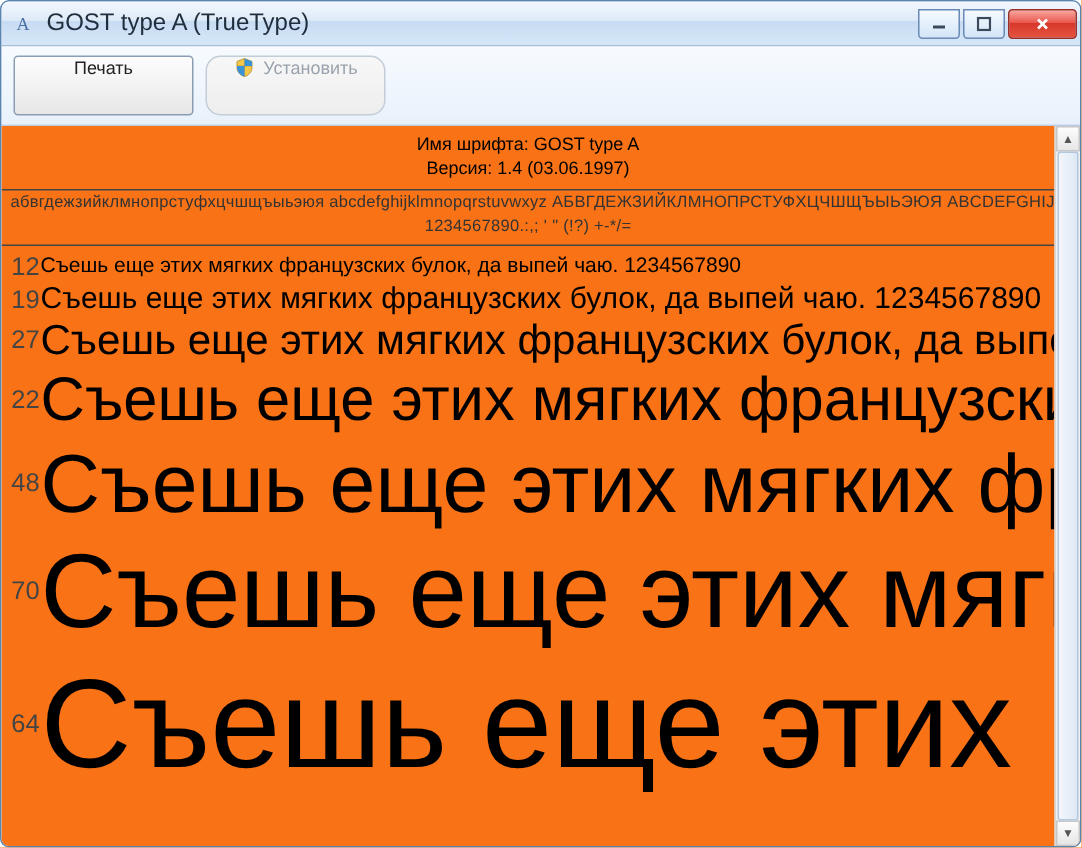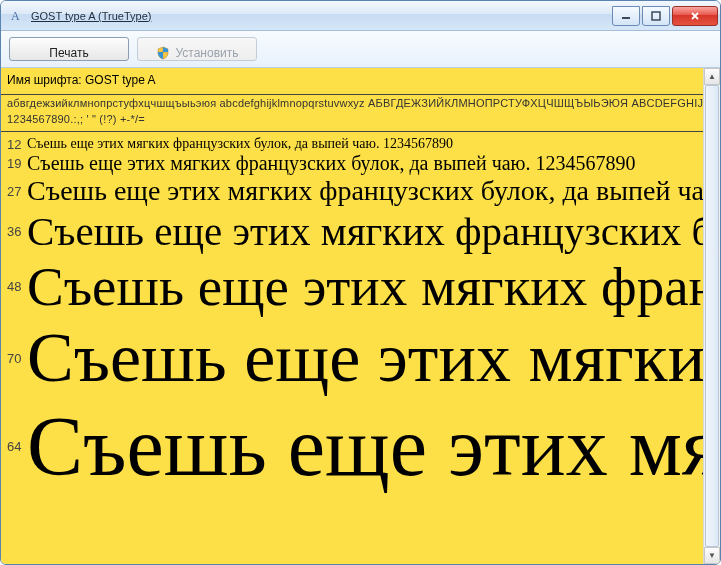--- a/index.html
+++ b/index.html
@@ -28,24 +28,23 @@
     border-bottom: 1px solid #a7bdd6;
   }
   .titlebar .app-icon {
     width: 16px; height: 16px;
     margin-right: 6px;
     display: flex; align-items: center; justify-content: center;
     font-size: 12px;
     color: #4a6fa5;
   }
   .titlebar .title {
-    font-size: 11px;
+    font-size: 16px;
     color: #1f2d3d;
     flex: 1;
-    text-decoration: underline;
   }
   .win-controls { display: flex; gap: 0; }
   .win-btn {
     width: 30px; height: 20px;
     border: 1px solid #6a8bb5;
     border-radius: 3px;
     margin-left: 2px;
     display: flex; align-items: center; justify-content: center;
     font-size: 10px;
     color: #3a4a5c;
@@ -64,43 +63,45 @@
   }
   .toolbar {
     padding: 6px 8px;
     background: linear-gradient(to bottom, #f7fbff, #e8f1fb);
     border-bottom: 1px solid #b9cde4;
     display: flex;
     gap: 8px;
   }
   .tb-btn {
     min-width: 120px;
-    height: 24px;
+    height: 40px;
     border: 1px solid #8a9db3;
     border-radius: 3px;
     background: linear-gradient(to bottom, #fdfdfd, #e7e7e7);
     font-size: 12px;
-    display: flex; align-items: flex-end; justify-content: center;
+    display: flex; align-items: flex-start; justify-content: center;
     gap: 6px;
     color: #222;
     padding: 0 14px;
   }
   .tb-btn.disabled {
     color: #9aa3ad;
     border-color: #c3cdd8;
     background: linear-gradient(to bottom, #f7f7f7, #eeeeee);
+    border-radius: 10px;
   }
   .shield-icon {
     width: 14px; height: 14px;
   }
   .content {
     flex: 1;
     overflow: hidden;
-    background: #fde047;
+    background: #f97316;
     position: relative;
+    text-align: center;
   }
   .meta {
     padding: 4px 6px 2px;
     font-size: 12px;
     color: #000;
     line-height: 1.35;
   }
   .glyph-line {
     padding: 2px 6px;
     font-size: 11px;
@@ -119,29 +120,29 @@
     padding-top: 4px;
   }
   .sample-row {
     display: flex;
     align-items: baseline;
     white-space: nowrap;
     overflow: hidden;
     padding: 0 6px;
   }
   .sample-row .sz {
-    font-size: 13px;
+    font-size: 17px;
     color: #444;
     width: 20px;
     flex-shrink: 0;
     font-family: "Segoe UI", sans-serif;
     align-self: center;
   }
   .sample-row .txt {
-    font-family: Liberation Serif, serif;
+    font-family: Liberation Sans, sans-serif;
     font-weight: 300;
     color: #000;
     letter-spacing: 0px;
   }
   .scrollbar {
     position: absolute;
     right: 0; top: 0; bottom: 0;
     width: 17px;
     background: #f0f0f0;
     border-left: 1px solid #d8d8d8;
@@ -208,40 +209,41 @@
         </svg>
       </span>
       <span>Установить</span>
     </div>
   </div>
 
   <div class="content">
     <div style="margin-right:17px; height:100%; overflow:hidden;">
       <div class="meta">
         <div>Имя шрифта: GOST type A</div>
+        <div>Версия: 1.4 (03.06.1997)</div>
       </div>
       <hr class="sep">
       <div class="glyph-line">абвгдежзийклмнопрстуфхцчшщъыьэюя abcdefghijklmnopqrstuvwxyz АБВГДЕЖЗИЙКЛМНОПРСТУФХЦЧШЩЪЫЬЭЮЯ ABCDEFGHIJKLMNOPQRSTUVWXYZ</div>
       <div class="glyph-line">1234567890.:,; ' " (!?) +-*/=</div>
       <hr class="sep">
       <div class="samples" id="samples">
           <div class="sample-row">
             <span class="sz">12</span>
             <span class="txt" style="font-size: 14px;">Съешь еще этих мягких французских булок, да выпей чаю. 1234567890</span>
           </div>
           <div class="sample-row">
             <span class="sz">19</span>
             <span class="txt" style="font-size: 20px;">Съешь еще этих мягких французских булок, да выпей чаю. 1234567890</span>
           </div>
           <div class="sample-row">
             <span class="sz">27</span>
             <span class="txt" style="font-size: 28px;">Съешь еще этих мягких французских булок, да выпей чаю. 1234567890</span>
           </div>
           <div class="sample-row">
-            <span class="sz">36</span>
+            <span class="sz">22</span>
             <span class="txt" style="font-size: 41px;">Съешь еще этих мягких французских булок, да выпей чаю. 1234567890</span>
           </div>
           <div class="sample-row">
             <span class="sz">48</span>
             <span class="txt" style="font-size: 55px;">Съешь еще этих мягких французских булок, да выпей чаю. 1234567890</span>
           </div>
           <div class="sample-row">
             <span class="sz">70</span>
             <span class="txt" style="font-size: 70px;">Съешь еще этих мягких французских булок, да выпей чаю. 1234567890</span>
           </div>

